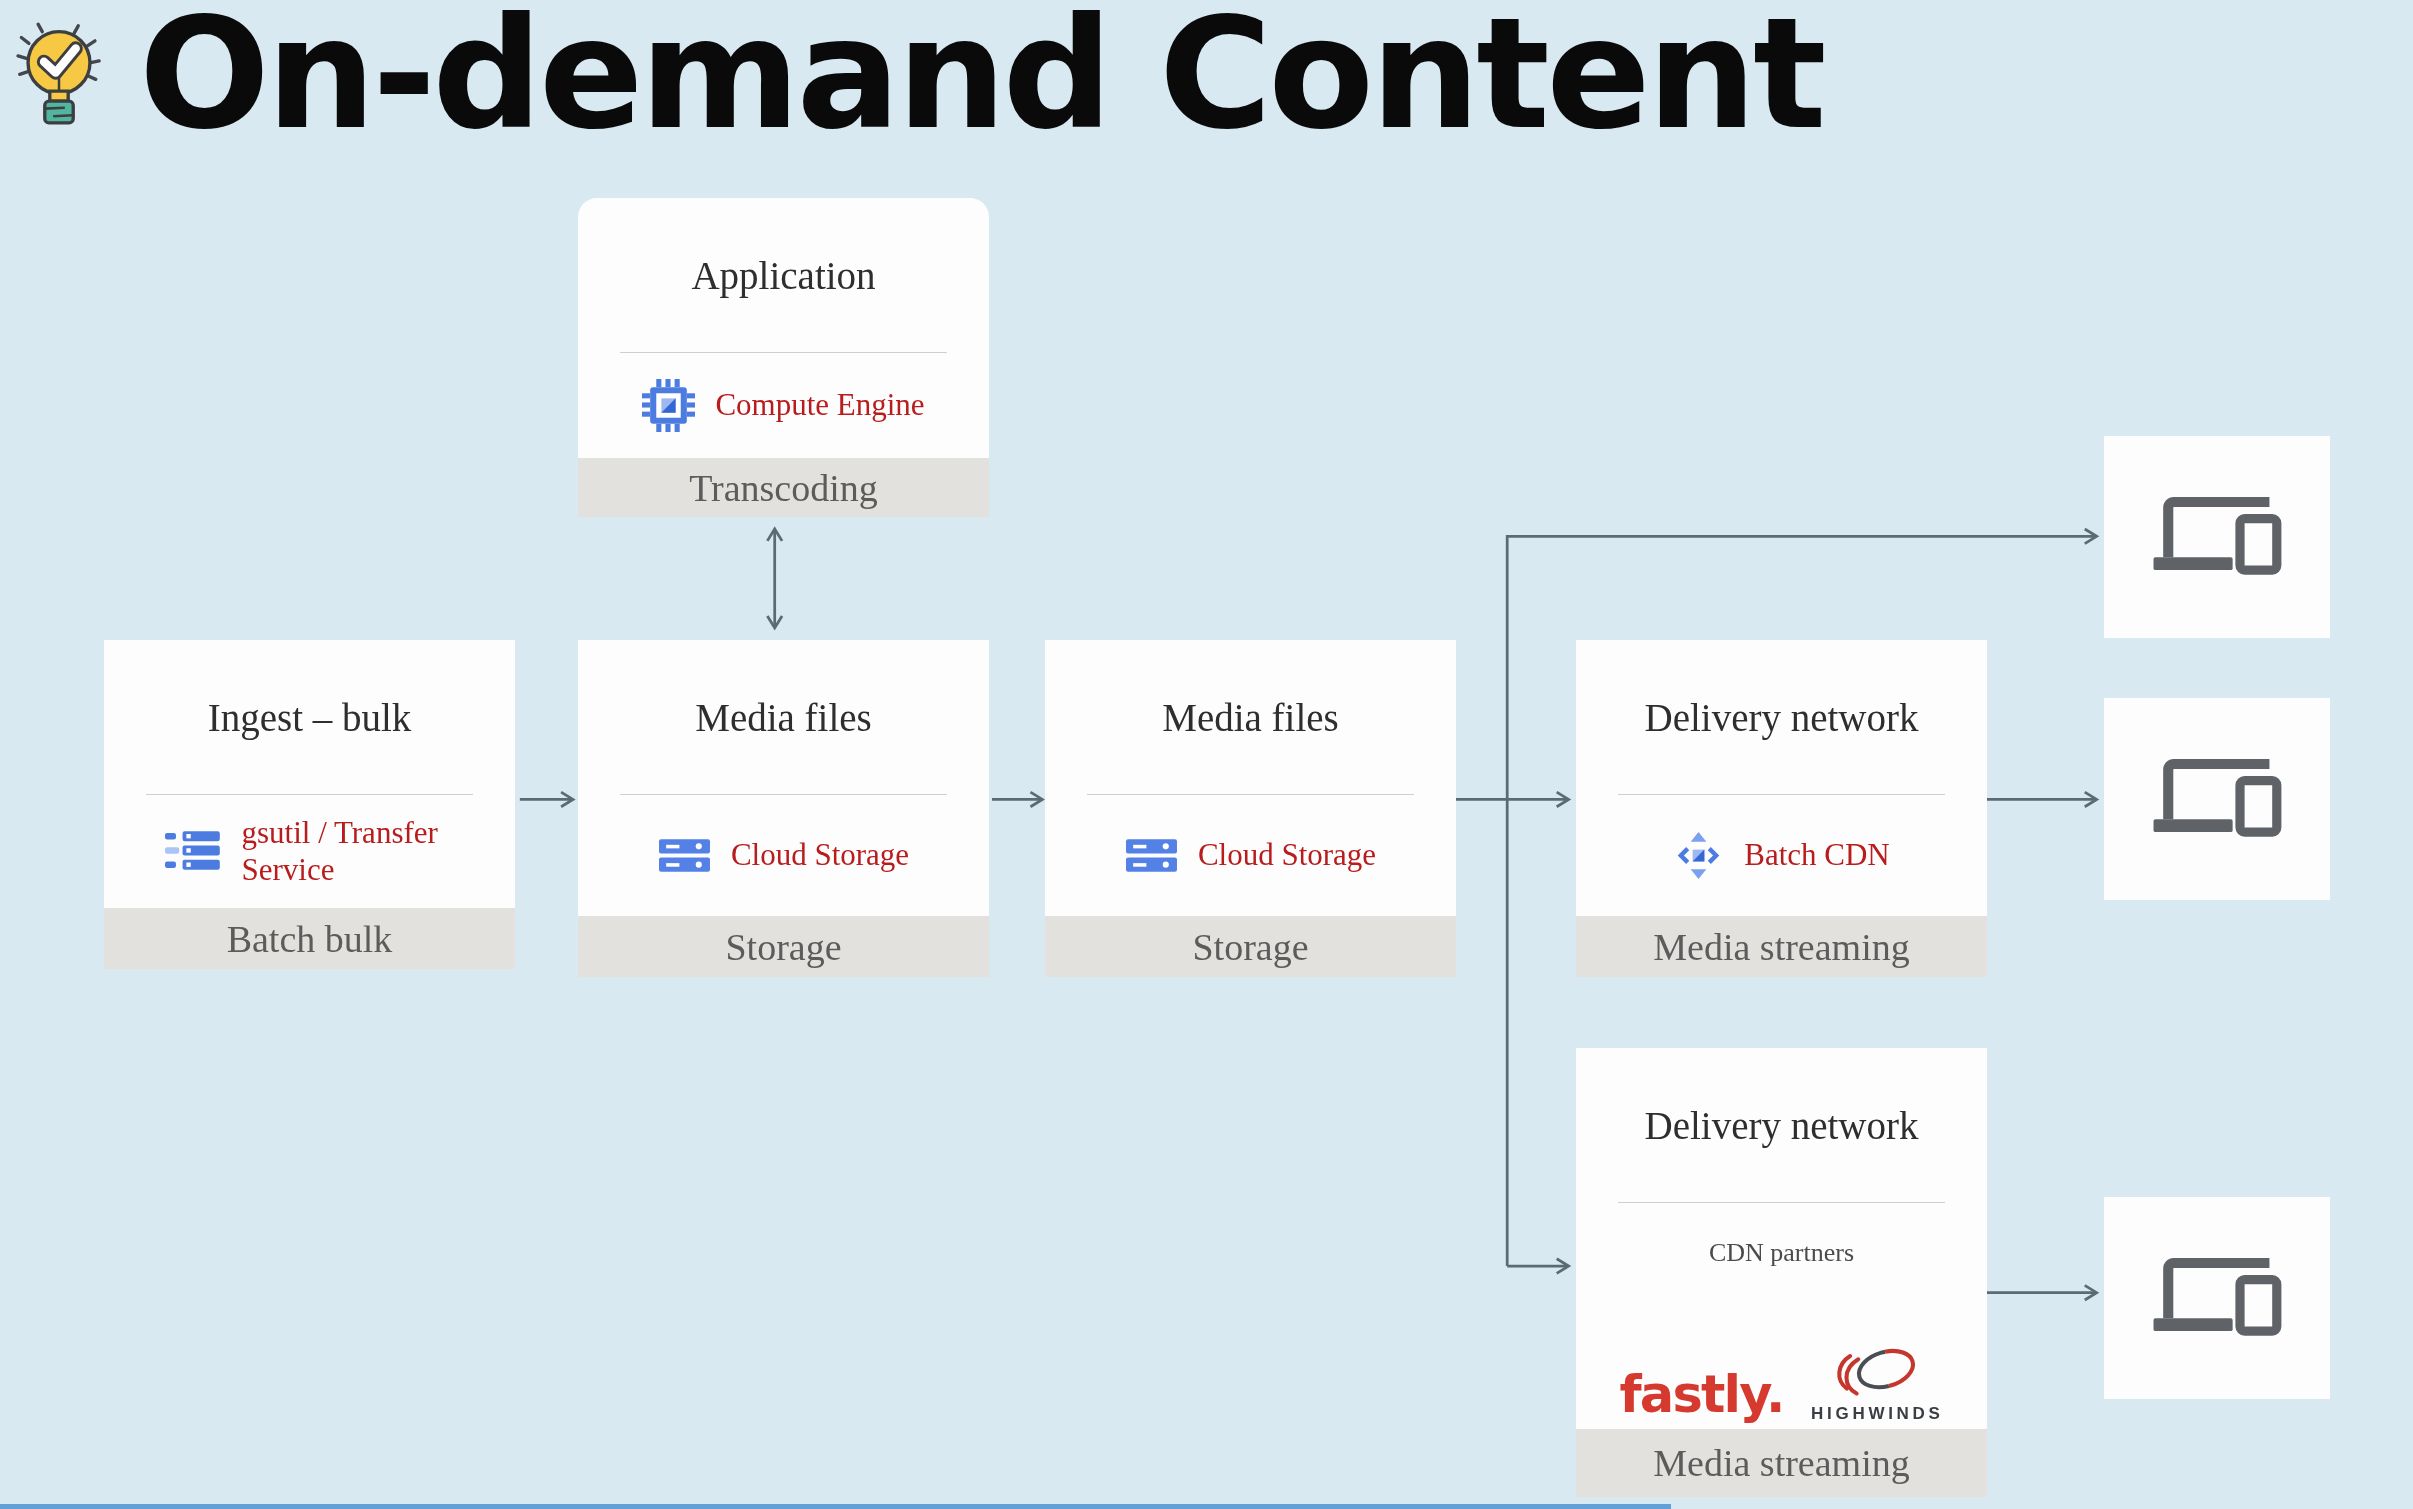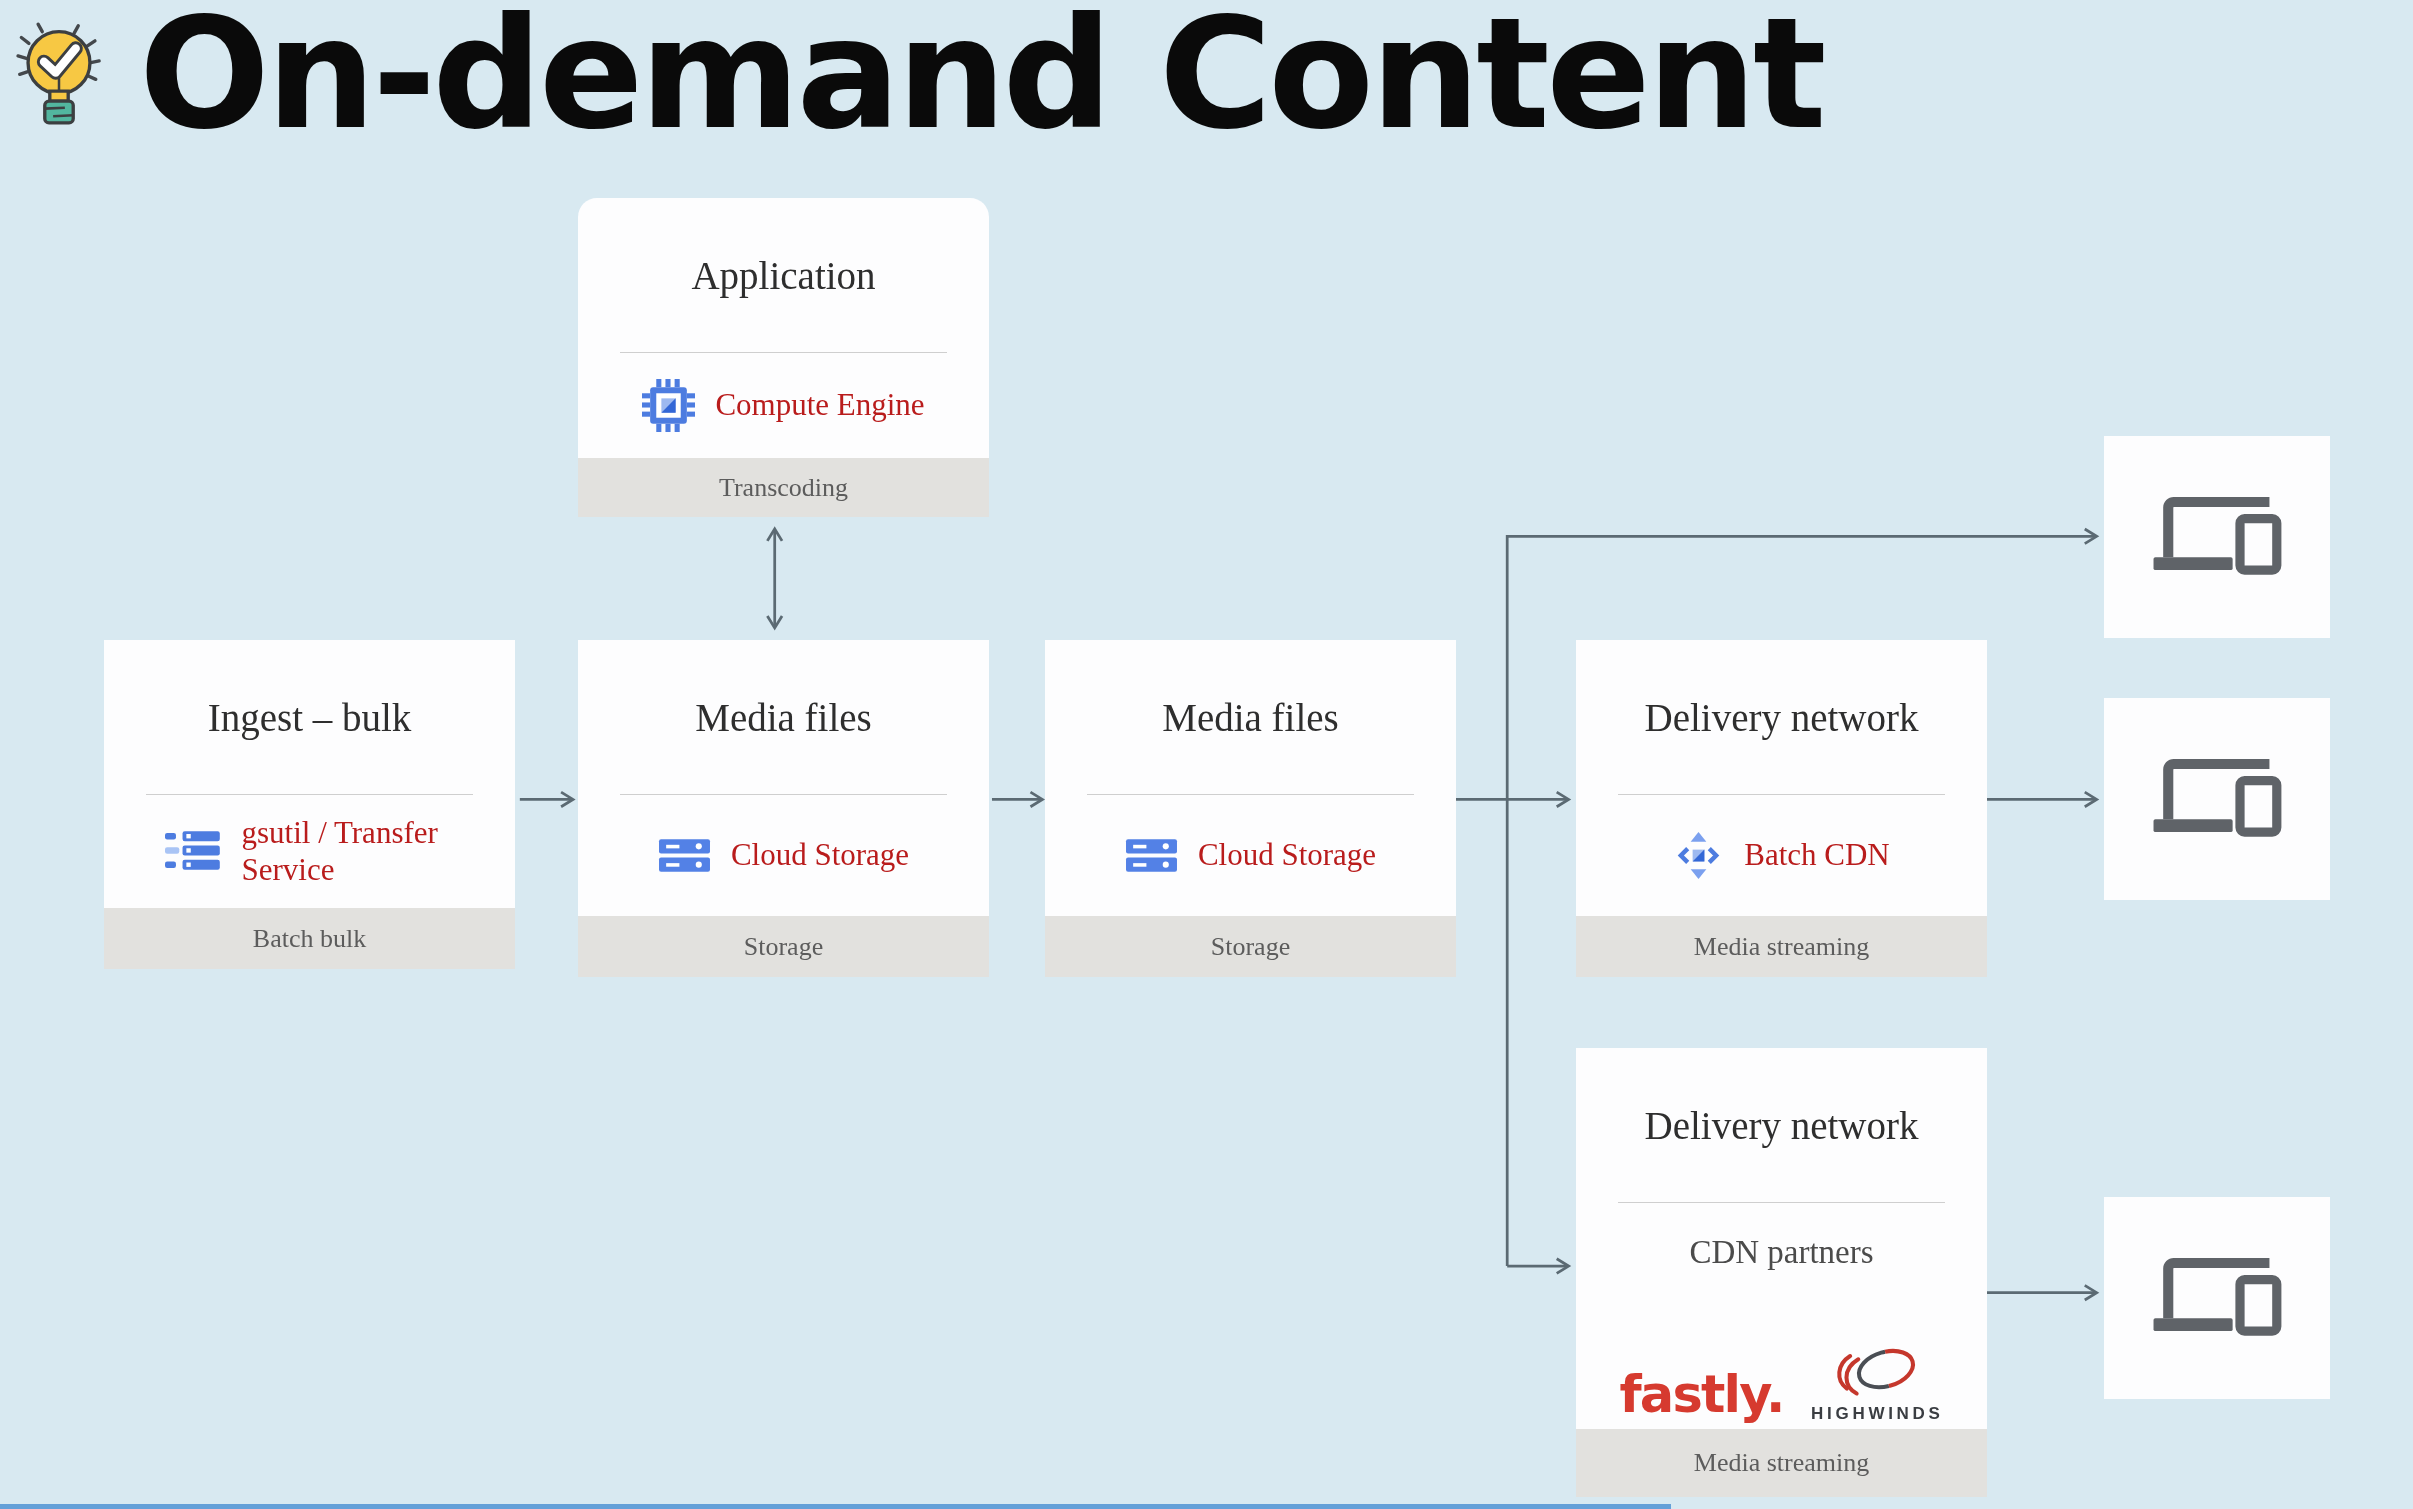--- a/index.html
+++ b/index.html
@@ -10,27 +10,27 @@
     letter-spacing:-3.7px;color:#0a0a0a;white-space:nowrap;}
   .title-icon{position:absolute;left:13px;top:14.7px;}
   .node{position:absolute;width:411px;background:#fdfdfe;}
   .node-title{position:absolute;top:0;left:0;right:0;height:154px;display:flex;align-items:center;
     justify-content:center;font-size:39px;color:#2e2e2e;}
   .divider{position:absolute;top:154px;left:42px;right:42px;border-top:1.8px solid #cfcfcf;}
   .service{position:absolute;top:154px;left:0;right:0;bottom:61px;display:flex;align-items:center;
     justify-content:center;gap:20px;font-size:31px;color:#b91c1c;}
   .service .wrap-label{max-width:213px;line-height:1.2;}
   .node-footer{position:absolute;left:0;right:0;bottom:0;height:61px;background:#e2e1de;
-    display:flex;align-items:center;justify-content:center;font-size:26px;color:#5c5c5c;}
+    display:flex;align-items:center;justify-content:center;font-size:38px;color:#5c5c5c;}
   .app .node-footer{height:59px;}
   .app .service{bottom:59px;}
   .tall{height:449px;}
   .tall .node-footer{height:68px;}
   .partners-label{position:absolute;top:154px;left:0;right:0;height:101px;display:flex;
-    align-items:center;justify-content:center;font-size:33px;color:#4b4b4b;}
+    align-items:center;justify-content:center;font-size:26px;color:#4b4b4b;}
   .partners-row{position:absolute;top:248px;left:0;right:0;height:128px;display:flex;
     align-items:flex-end;justify-content:center;gap:27.5px;}
   .fastly{font-family:"DejaVu Sans","Liberation Sans",sans-serif;font-weight:800;
     font-size:51px;letter-spacing:-1.8px;color:#d63a2f;}
   .hw{display:flex;flex-direction:column;align-items:center;}
   .hw-text{font-family:"Liberation Sans","DejaVu Sans",sans-serif;font-weight:700;
     font-size:17px;letter-spacing:3.7px;color:#3a3d42;margin-top:3.7px;}
   .device{position:absolute;width:226px;height:202px;background:#fdfdfe;display:flex;
     align-items:center;justify-content:center;}
   .wires{position:absolute;left:0;top:0;}

